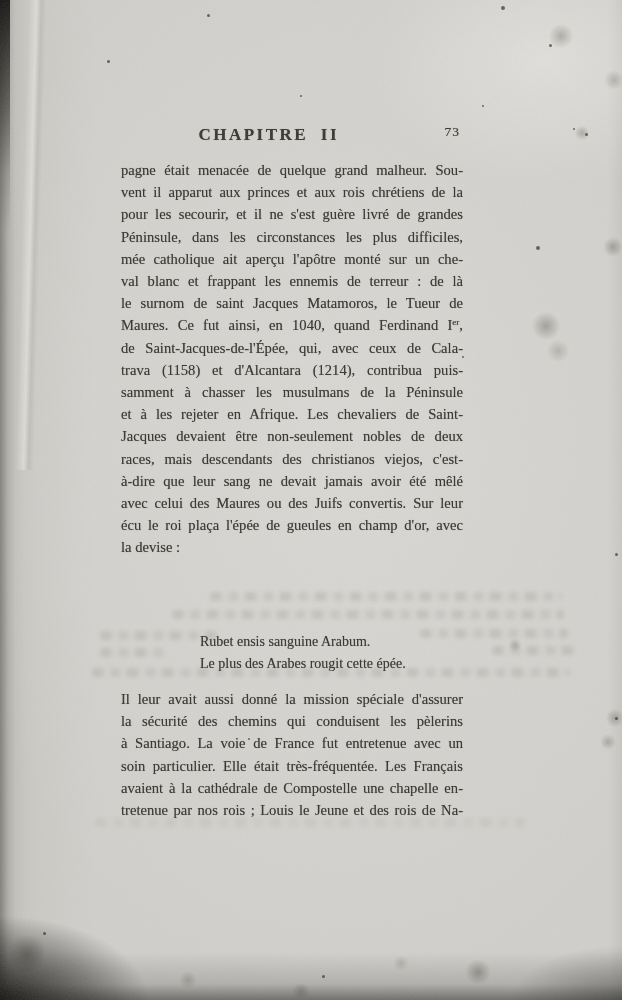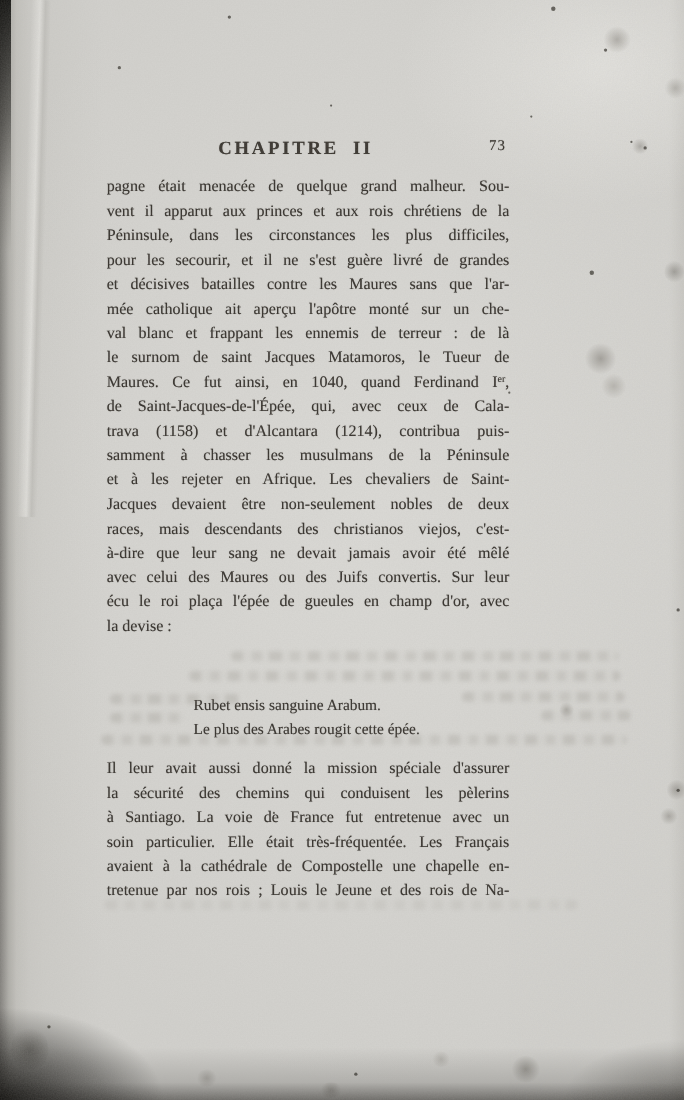--- a/index.html
+++ b/index.html
@@ -22,21 +22,21 @@
     color:#37332d;text-shadow:0 0 0.7px rgba(55,51,45,0.6);white-space:nowrap;
   }
   .folio{
     position:absolute;right:3px;top:-1px;font-size:13.5px;font-weight:normal;
     letter-spacing:1px;color:#37332d;text-shadow:0 0 0.7px rgba(55,51,45,0.6);
   }
   .text-block{position:absolute;left:97px;width:366px;font-size:14.6px;line-height:22.2px;}
   .para1{top:159px;}
   .para2{top:688px;}
   .line{text-align:justify;text-align-last:justify;white-space:normal;
-        text-shadow:0 0 0.7px rgba(51,47,42,0.5);}
+        text-shadow:0 0 0.7px rgba(51,47,42,0.5);margin-left:24px;}
   .line.nj{text-align-last:left;}
   .it{}
   sup{font-size:0.62em;line-height:0;vertical-align:0.5em;}
   .quote{position:absolute;left:176px;top:631px;width:286px;font-size:14px;line-height:22px;}
   .quote .line{text-align:center;text-align-last:left;}
   
   .artifact{position:absolute;pointer-events:none;}
   .edge-left{left:0;top:0;bottom:0;width:26px;
     background:linear-gradient(90deg, rgba(48,46,42,0.45), rgba(95,93,87,0.22) 8px, rgba(150,148,140,0.10) 15px, transparent 26px);}
   .corner-tl{left:0;top:0;width:10px;height:230px;
@@ -64,23 +64,22 @@
 <div class="page">
 
   <div class="running-head">
     <span class="chapter-title">CHAPITRE II</span>
     <span class="folio">73</span>
   </div>
 
   <div class="text-block para1">
       <div class="line"><span>pagne était menacée de quelque grand malheur. Sou-</span></div>
       <div class="line"><span>vent il apparut aux princes et aux rois chrétiens de la</span></div>
+      <div class="line"><span>pour les secourir, et il ne s'est guère livré de grandes</span></div>
       <div class="line"><span>Péninsule, dans les circonstances les plus difficiles,</span></div>
-      <div class="line"><span>pour les secourir, et il ne s'est guère livré de grandes</span></div>
-      <div class="line"><span>et décisives batailles contre les Maures sans que l'ar-</span></div>
       <div class="line"><span>mée catholique ait aperçu l'apôtre monté sur un che-</span></div>
       <div class="line"><span>val blanc et frappant les ennemis de terreur : de là</span></div>
       <div class="line"><span>le surnom de saint Jacques </span><span class="it">Matamoros,</span><span> le Tueur de</span></div>
       <div class="line"><span>Maures. Ce fut ainsi, en 1040, quand Ferdinand I</span><sup>er</sup><span>,</span></div>
       <div class="line"><span>de Saint-Jacques-de-l'Épée, qui, avec ceux de Cala-</span></div>
       <div class="line"><span>trava (1158) et d'Alcantara (1214), contribua puis-</span></div>
       <div class="line"><span>samment à chasser les musulmans de la Péninsule</span></div>
       <div class="line"><span>et à les rejeter en Afrique. Les chevaliers de Saint-</span></div>
       <div class="line"><span>Jacques devaient être non-seulement nobles de deux</span></div>
       <div class="line"><span>races, mais descendants des </span><span class="it">christianos viejos,</span><span> c'est-</span></div>

